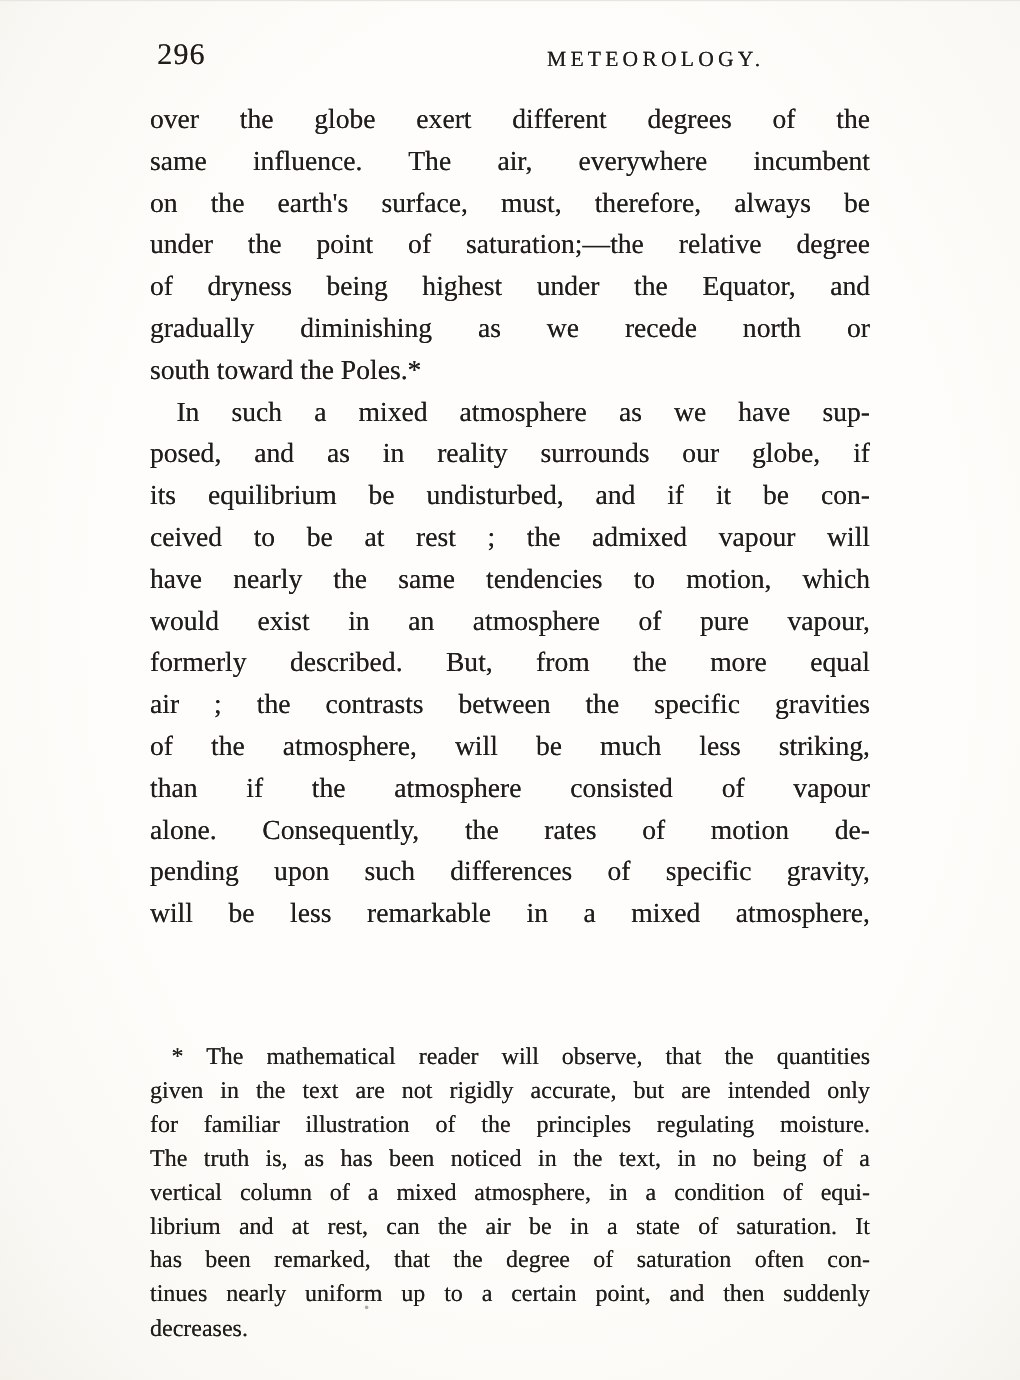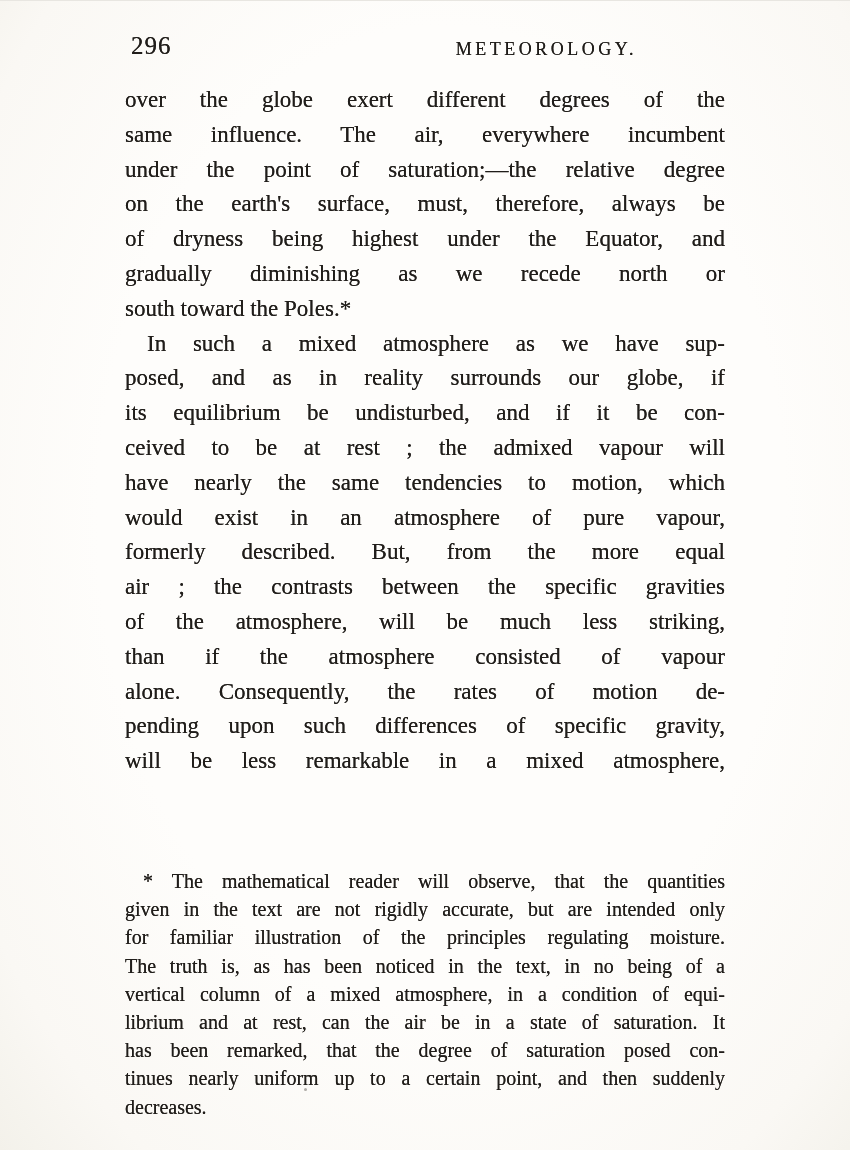--- a/index.html
+++ b/index.html
@@ -81,22 +81,22 @@
 </head>
 <body>
 
 <div class="page">
   <span class="page-number">296</span>
   <span class="running-title">METEOROLOGY.</span>
   <main class="body-text">
       <div class="paragraph">
         <div class="line"><span>over the globe exert different degrees of the</span></div>
         <div class="line"><span>same influence.  </span><span class="italic">The air, everywhere incumbent</span></div>
+        <div class="line"><span class="italic">on the earth's surface, must, therefore, always be</span></div>
         <div class="line"><span class="italic">under the point of saturation;</span><span>—the relative degree</span></div>
-        <div class="line"><span class="italic">on the earth's surface, must, therefore, always be</span></div>
         <div class="line"><span>of dryness being highest under the Equator, and</span></div>
         <div class="line"><span>gradually diminishing as we recede north or</span></div>
         <div class="line no-justify"><span>south toward the Poles.*</span></div>
       </div>
       <div class="paragraph">
         <div class="line indent"><span>In such a mixed atmosphere as we have sup-</span></div>
         <div class="line"><span>posed, and as in reality surrounds our globe, if</span></div>
         <div class="line"><span>its equilibrium be undisturbed, and if it be con-</span></div>
         <div class="line"><span>ceived to be at rest ; the admixed vapour will</span></div>
         <div class="line"><span>have nearly the same tendencies to motion, which</span></div>
@@ -110,18 +110,18 @@
         <div class="line"><span>will be less remarkable in a mixed atmosphere,</span></div>
       </div>
     </main>
   <section class="footnote">
       <div class="line indent"><span>* The mathematical reader will observe, that the quantities</span></div>
       <div class="line"><span>given in the text are not rigidly accurate, but are intended only</span></div>
       <div class="line"><span>for familiar illustration of the principles regulating moisture.</span></div>
       <div class="line"><span>The truth is, as has been noticed in the text, in </span><span class="italic">no being</span><span> of a</span></div>
       <div class="line"><span>vertical column of a mixed atmosphere, in a condition of equi-</span></div>
       <div class="line"><span>librium and at rest, can the air be in a state of saturation.  It</span></div>
-      <div class="line"><span>has been remarked, that the degree of saturation posed con-</span></div>
+      <div class="line"><span>has been remarked, that the degree of saturation often con-</span></div>
       <div class="line"><span>tinues nearly uniform up to a certain point, and then suddenly</span></div>
       <div class="line no-justify"><span>decreases.</span></div>
     </section>
   <span class="artifact-dot"></span>
 </div>
 
 </body></html>

